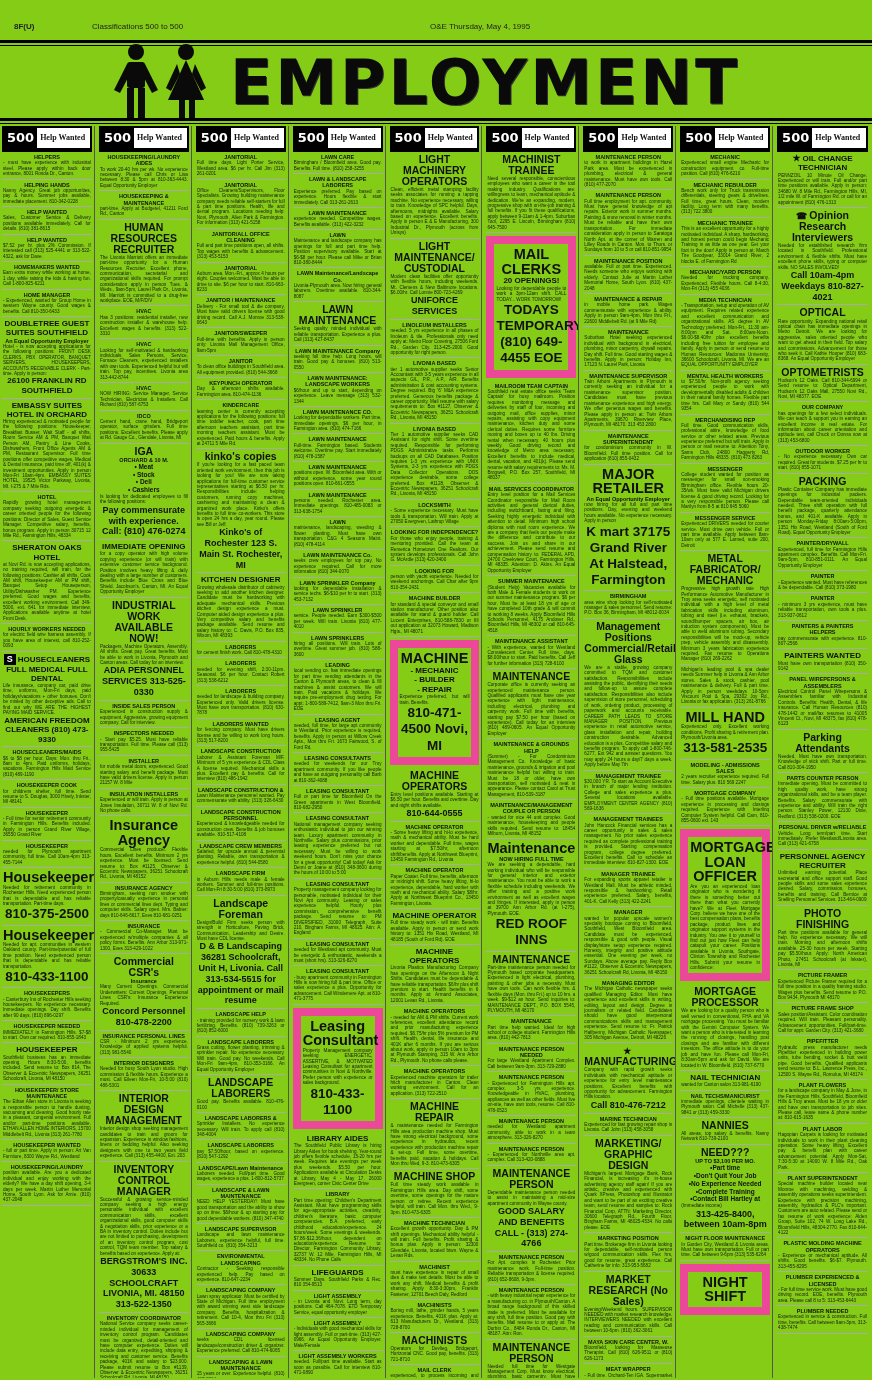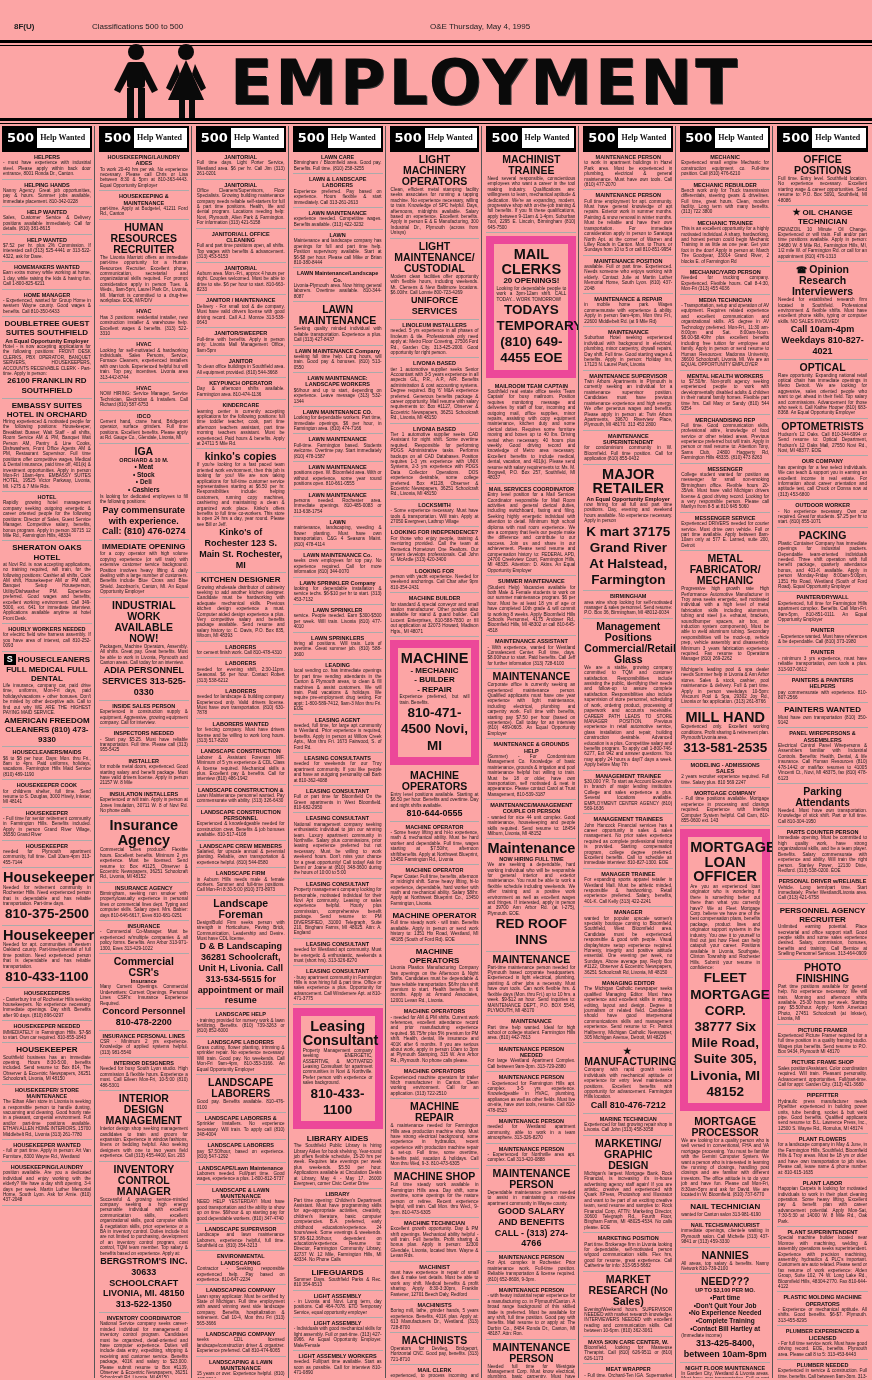--- a/index.html
+++ b/index.html
@@ -1,16 +1,16 @@
 <!DOCTYPE html>
 <html><head>
 <meta charset="utf-8">
 <style>
   html,body{margin:0;padding:0;background:#d8d5cd;}
-  .page{position:relative;width:872px;height:1380px;margin:0 auto;background:#fca5a5;
+  .page{position:relative;width:872px;height:1380px;margin:0 auto;background:#84cc16;
         font-family:"Liberation Sans",sans-serif;color:#111;overflow:hidden;}
   
   .topstrip{position:absolute;top:22px;left:0;width:100%;height:14px;font-size:8px;color:#222;}
   .topstrip .ed{position:absolute;left:14px;font-weight:bold;}
   .topstrip .cls{position:absolute;left:92px;}
   .topstrip .dl{position:absolute;left:430px;}
   
   .masthead{position:absolute;top:40px;left:0;width:100%;height:60px;}
   .rule{position:absolute;left:0;width:100%;}
   .rule .r1{height:3px;background:#000;}
@@ -939,21 +939,20 @@
           <div class="t">MODELING - ADMISSIONS SALES</div>
           <div class="b">2 years recruiter experience required. Full time. Salary plus. 810 569 2247</div>
         </div>
         <div class="ad">
           <div class="t">MORTGAGE COMPANY</div>
           <div class="b">- Full time positions available. Mortgage experience in processing and closings required. Experience with Interlinq Computer System helpful. Call Cam, 810-855-0600 ext. 143</div>
         </div>
         <div class="ad t3 boxed">
           <div class="t">MORTGAGE LOAN OFFICER</div>
           <div class="b">Are you an experienced loan originator who is wondering if there is something better out there than what you currently have? We at Fleet Mortgage Corp. believe we have one of the best compensation plans, benefits package, product lines and originator support systems in the industry. You owe it to yourself to find out just how Fleet can help catapult your career. Positions available in Livonia, Southgate, Clinton Township and Rochester Hills. Submit your resume in confidence:</div>
-          <div class="ph">FLEET MORTGAGE CORP. 38777 Six Mile Road, Suite 305, Livonia, MI 48152</div>
         </div>
         <div class="ad t2">
           <div class="t">MORTGAGE PROCESSOR</div>
           <div class="b">We are looking for a quality person who is well versed in conventional, FHA and VA mortgage processing. You must be familiar with the Gemini Computer System. We want a person who is interested in learning the running of closings, handling post closings and are familiar with different investors. The office attitude is to do your job and have fun. Please call Mon-Fri, 8:30am-5pm and ask for David. We are located in W. Bloomfield. (810) 737-6770</div>
         </div>
         <div class="ad t1">
           <div class="t">NAIL TECHNICIAN</div>
           <div class="b">wanted for Canton salon 313-981-6190</div>
         </div>
         <div class="ad">
@@ -981,24 +980,20 @@
         </div>
         <div class="ad t3 boxed">
           <div class="t">NIGHT SHIFT</div>
         </div>
       </div>
       <div class="col">
         <div class="badge">
           <span class="num">500</span>
           <span class="lab">Help Wanted</span>
         </div>
-        <div class="ad t2">
-          <div class="t">OFFICE POSITIONS</div>
-          <div class="b">Full time. Entry level. Southfield location. No experience necessary. Excellent starting wage &amp; career opportunities. Send resume to: P.O. Box 5091, Southfield, MI 48086</div>
-        </div>
         <div class="ad t1">
           <div class="t"><span class="icon">★</span>OIL CHANGE TECHNICIAN</div>
           <div class="b">PENNZOIL 10 Minute Oil Change. Experienced or will train. Full and/or part time positions available. Apply in person: 34680 W. 8 Mile Rd., Farmington Hills, MI, 1/2 mile W. of Farmington Rd. or call for an appointment (810) 476-1313</div>
         </div>
         <div class="ad t2">
           <div class="t"><span class="icon">☎</span>Opinion Research Interviewers</div>
           <div class="b">Needed for established research firm located in Southfield. Professional environment &amp; flexible shifts. Must have excellent phone skills, typing or computer skills. NO SALES INVOLVED!</div>
           <div class="ph">Call 10am-4pm Weekdays 810-827-4021</div>
         </div>
         <div class="ad t2">

